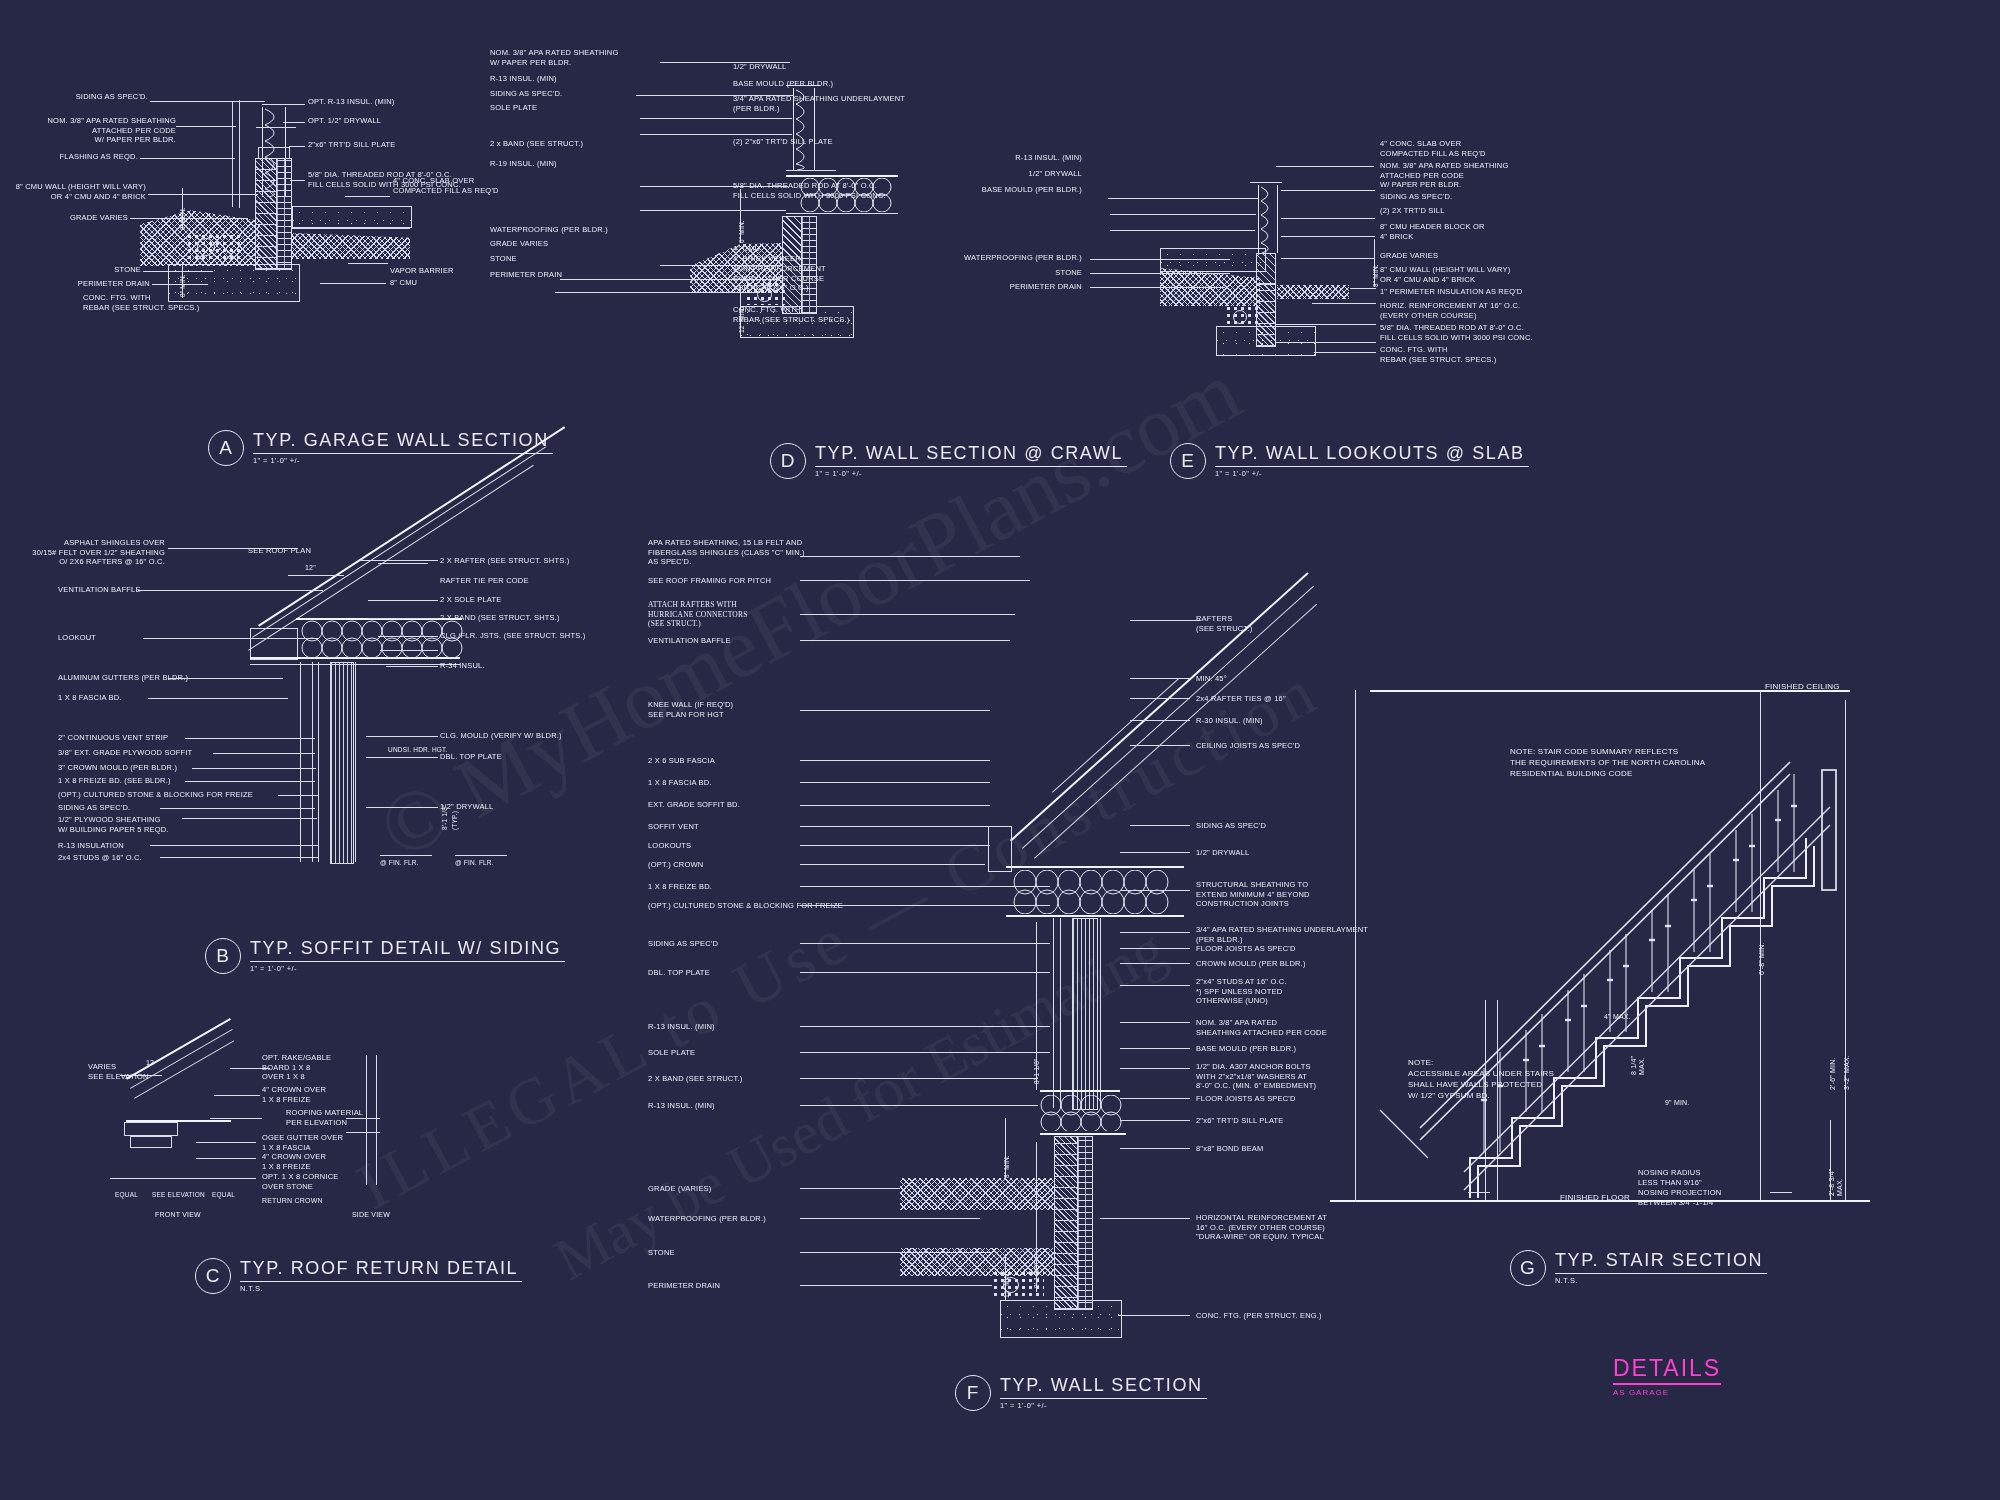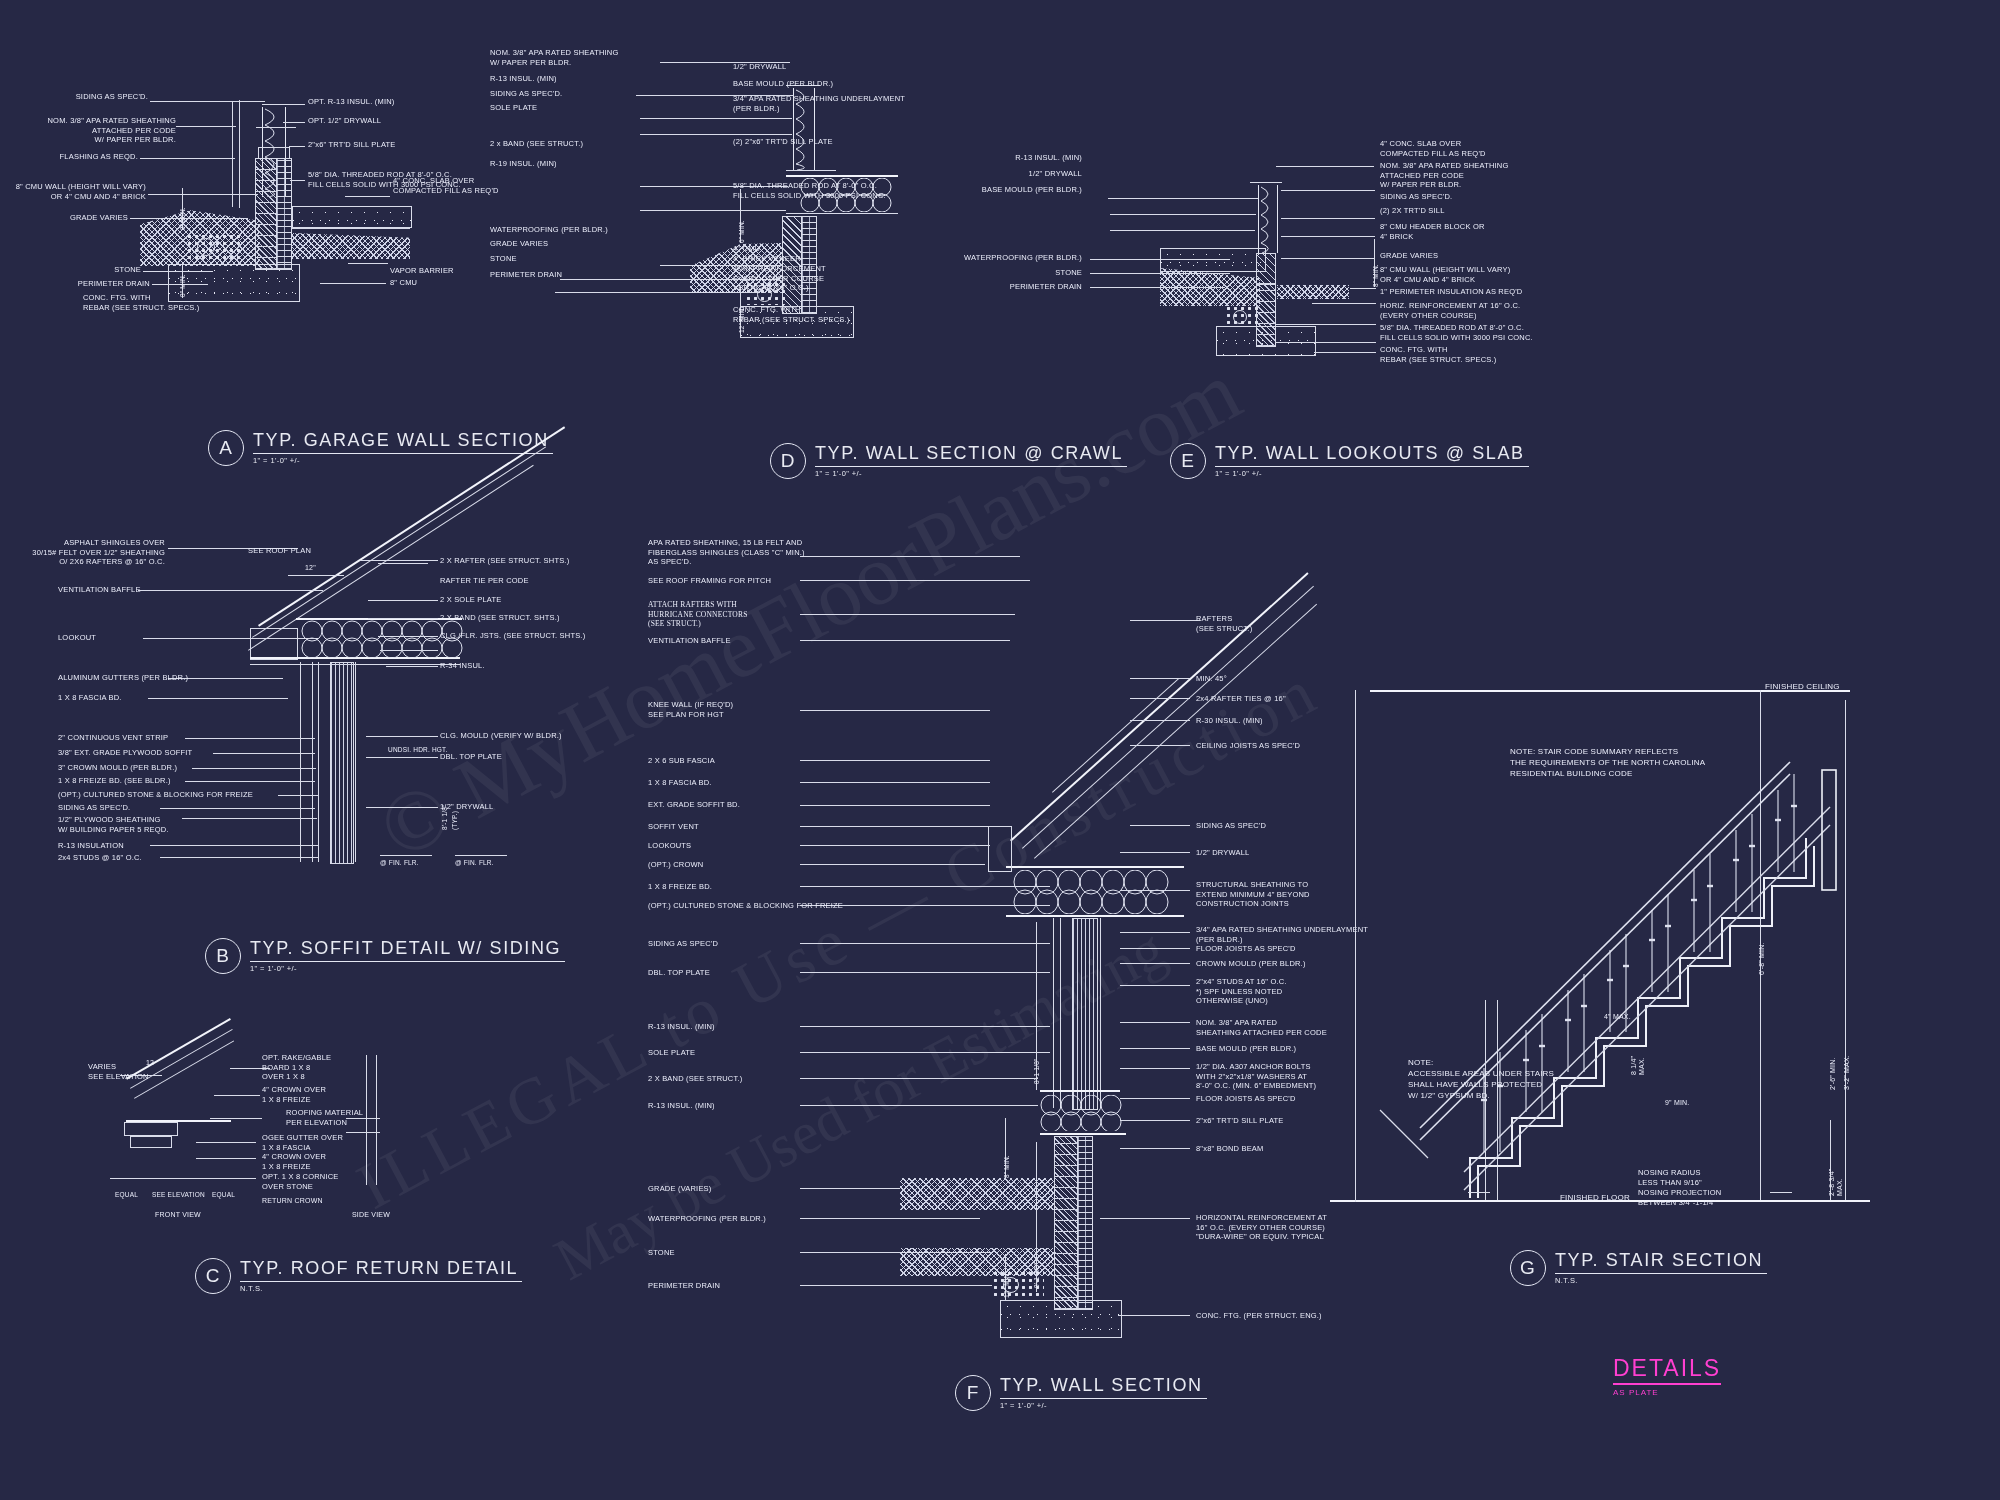--- a/index.html
+++ b/index.html
@@ -771,16 +771,16 @@
       <div class="bub">G</div>
       <div>
         <div class="tnm">TYP. STAIR SECTION</div>
         <div class="tsc">N.T.S.</div>
       </div>
     </div>
   </div>
 
   <div class="sheetname">
     <div class="big">DETAILS</div>
-    <div class="sub">AS PLATE</div>
+    <div class="sub">AS GARAGE</div>
   </div>
 
 </div>
 
 </body></html>

